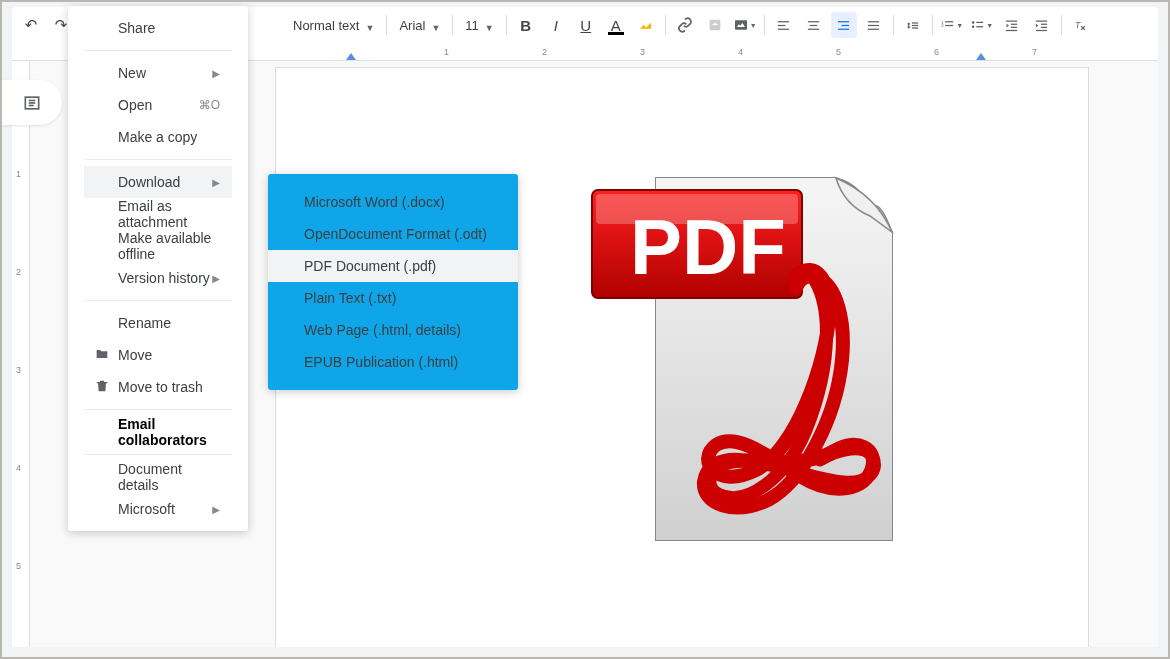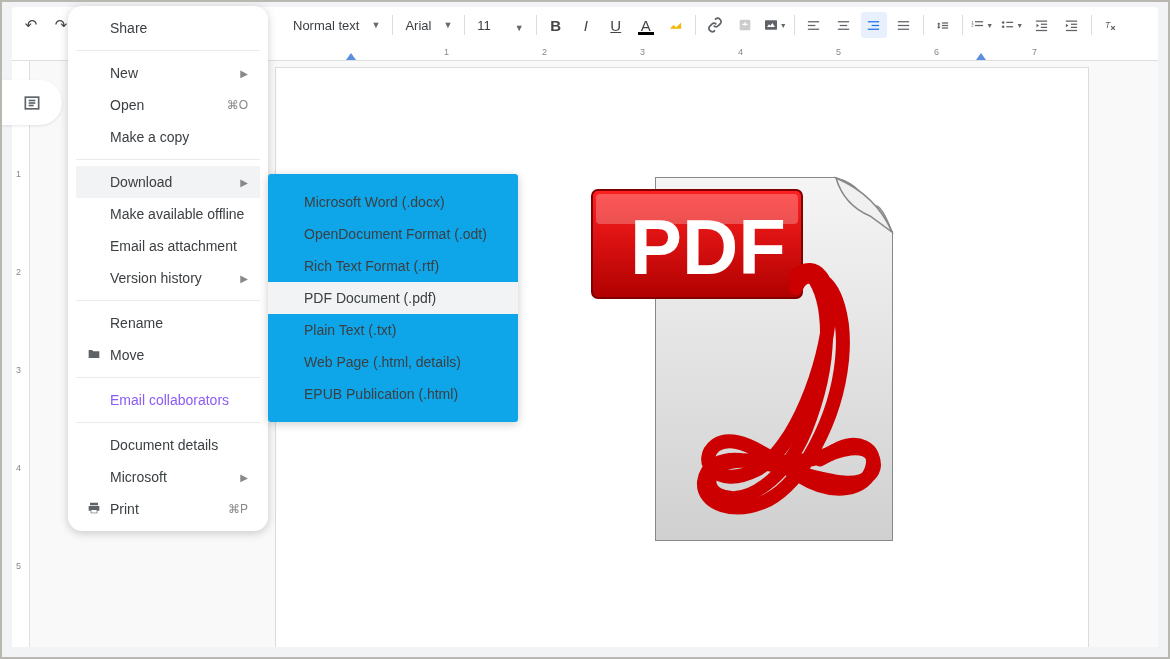--- a/index.html
+++ b/index.html
@@ -1,46 +1,46 @@
 <!DOCTYPE html>
 <html><head>
 <meta charset="utf-8">
 <style>
 * { margin: 0; padding: 0; box-sizing: border-box; font-family: Arial, sans-serif; }
 body { width: 1170px; height: 659px; background: #f1f3f4; overflow: hidden; position: relative; border: 2px solid #b8b8b0; }
 
 .toolbar { position: absolute; top: 5px; left: 10px; right: 10px; height: 36px; display: flex; align-items: center; background: #fff; border-radius: 4px 4px 0 0; gap: 4px; padding: 0 6px; z-index: 1; }
 .tb-btn { width: 26px; height: 26px; display: flex; align-items: center; justify-content: center; border-radius: 3px; color: #444; font-size: 15px; cursor: pointer; }
 .tb-sep { width: 1px; height: 20px; background: #dadce0; margin: 0 2px; }
-.style-select { display: flex; align-items: center; gap: 12px; padding: 0 6px; font-size: 13px; color: #3c4043; cursor: pointer; }
+.style-select { display: flex; align-items: flex-end; gap: 6px; padding: 0 6px; font-size: 13px; color: #3c4043; cursor: pointer; }
 .arrow-down { font-size: 9px; color: #666; }
-.font-size { display: flex; align-items: flex-end; gap: 24px; font-size: 13px; color: #3c4043; padding: 0 6px; }
+.font-size { display: flex; align-items: flex-end; gap: 6px; font-size: 13px; color: #3c4043; padding: 0 6px; }
 .text-color { position: relative; }
 .text-color::after { content: ''; position: absolute; bottom: 3px; left: 5px; right: 5px; height: 3px; background: #000; }
 .align-active { background: #e8f0fe; }
 .dim { color: #bbb; }
 
 .sidebar-toggle { position: absolute; left: 0; top: 78px; width: 60px; height: 45px; background: #fff; border-radius: 0 22px 22px 0; display: flex; align-items: center; justify-content: center; z-index: 1; box-shadow: 0 1px 3px rgba(0,0,0,0.1); }
 
 .ruler-h { position: absolute; top: 41px; left: 10px; right: 10px; height: 18px; background: #fff; border-bottom: 1px solid #e0e0e0; z-index: 1; }
 .ruler-h-inner { position: absolute; left: 270px; right: 20px; height: 100%; display: flex; align-items: flex-end; }
 .ruler-tick-label { position: absolute; font-size: 9px; color: #888; bottom: 3px; }
 .ruler-marker-left { position: absolute; left: 334px; bottom: 0; width: 0; height: 0; border-left: 5px solid transparent; border-right: 5px solid transparent; border-bottom: 7px solid #5b8ee0; }
 .ruler-marker-right { position: absolute; left: 964px; bottom: 0; width: 0; height: 0; border-left: 5px solid transparent; border-right: 5px solid transparent; border-bottom: 7px solid #5b8ee0; }
 
 .ruler-v { position: absolute; top: 59px; left: 10px; width: 18px; bottom: 10px; background: #fff; border-right: 1px solid #e0e0e0; z-index: 1; display: flex; flex-direction: column; align-items: center; }
 .ruler-v-tick { position: absolute; font-size: 9px; color: #888; left: 4px; }
 
 .doc-area { position: absolute; top: 59px; left: 28px; right: 10px; bottom: 10px; background: #f9f9f9; overflow: hidden; }
 .page { position: absolute; left: 245px; top: 6px; width: 814px; height: 800px; background: #fff; border: 1px solid #dadce0; }
 
-.menu { position: absolute; top: 4px; left: 66px; width: 200px; background: #fff; box-shadow: 0 2px 10px rgba(0,0,0,0.2); border-radius: 14px; padding: 6px 8px; z-index: 20; font-size: 14px; color: #3c4043; }
+.menu { position: absolute; top: 4px; left: 66px; width: 180px; background: #fff; box-shadow: 0 2px 10px rgba(0,0,0,0.2); border-radius: 3px; padding: 6px 16px; z-index: 20; font-size: 14px; color: #3c4043; }
 .menu-item { height: 32px; display: flex; align-items: center; padding: 0 12px 0 34px; cursor: pointer; position: relative; }
 .menu-item:hover, .menu-item.hover { background: #f1f3f4; }
-.menu-item.disabled { color: #8b5cf6; cursor: default; }
+.menu-item.disabled { color: #000000; cursor: default; font-weight: bold; }
 .menu-item .shortcut { margin-left: auto; font-size: 12px; color: #888; }
 .menu-item .sub-arrow { margin-left: auto; font-size: 10px; color: #888; }
 .menu-sep { height: 1px; background: #e8eaed; margin: 6px 0; }
 .menu-item .item-icon { position: absolute; left: 10px; font-size: 14px; color: #5f6368; }
 
 .submenu { position: absolute; top: 172px; left: 266px; width: 250px; background: #0ea5e9; box-shadow: 0 2px 10px rgba(0,0,0,0.2); border-radius: 3px; padding: 12px 0; z-index: 21; font-size: 14px; color: #3c4043; }
 .submenu-item { height: 32px; display: flex; align-items: center; padding: 0 16px 0 36px; cursor: pointer; }
 .submenu-item:hover, .submenu-item.hover { background: #f1f3f4; }
 
 .pdf-icon { position: absolute; left: 584px; top: 158px; width: 326px; height: 398px; z-index: 2; }
@@ -280,74 +280,69 @@
   </div>
   <div class="menu-item">
     <span>Make a copy</span>
   </div>
   <div class="menu-sep"></div>
   <div class="menu-item hover">
     <span>Download</span>
     <span class="sub-arrow">▶</span>
   </div>
   <div class="menu-item">
+    <span>Email as attachment</span>
+  </div>
+  <div class="menu-item">
     <span>Make available offline</span>
-  </div>
-  <div class="menu-item">
-    <span>Email as attachment</span>
   </div>
   <div class="menu-item">
     <span>Version history</span>
     <span class="sub-arrow">▶</span>
   </div>
   <div class="menu-sep"></div>
   <div class="menu-item">
     <span>Rename</span>
   </div>
   <div class="menu-item">
     <span class="item-icon">
       <svg width="16" height="16" viewBox="0 0 24 24" fill="#5f6368">
           <path d="M4 6h5l2 2h9v10H4z"></path>
         </svg>
     </span>
     <span>Move</span>
   </div>
+  <div class="menu-item">
+    <span class="item-icon">
+      <svg width="16" height="16" viewBox="0 0 24 24" fill="#5f6368">
+          <path d="M6 7h12l-1 13H7z M9 4h6v2H9z M4 6h16v2H4z"></path>
+        </svg>
+    </span>
+    <span>Move to trash</span>
+  </div>
   <div class="menu-sep"></div>
   <div class="menu-item disabled">
     <span>Email collaborators</span>
   </div>
   <div class="menu-sep"></div>
   <div class="menu-item">
     <span>Document details</span>
   </div>
   <div class="menu-item">
     <span>Microsoft</span>
     <span class="sub-arrow">▶</span>
   </div>
-  <div class="menu-item">
-    <span class="item-icon">
-      <svg width="16" height="16" viewBox="0 0 24 24" fill="#5f6368">
-          <path d="M6 4h12v4H6z M4 9h16v7h-3v4H7v-4H4z"></path>
-          <rect x="8" y="15" width="8" height="4" fill="#fff"></rect>
-        </svg>
-    </span>
-    <span>Print</span>
-    <span class="shortcut">⌘P</span>
-  </div>
 </div>
 
 <div class="submenu">
   <div class="submenu-item">
     <span>Microsoft Word (.docx)</span>
   </div>
   <div class="submenu-item">
     <span>OpenDocument Format (.odt)</span>
-  </div>
-  <div class="submenu-item">
-    <span>Rich Text Format (.rtf)</span>
   </div>
   <div class="submenu-item hover">
     <span>PDF Document (.pdf)</span>
   </div>
   <div class="submenu-item">
     <span>Plain Text (.txt)</span>
   </div>
   <div class="submenu-item">
     <span>Web Page (.html, details)</span>
   </div>

